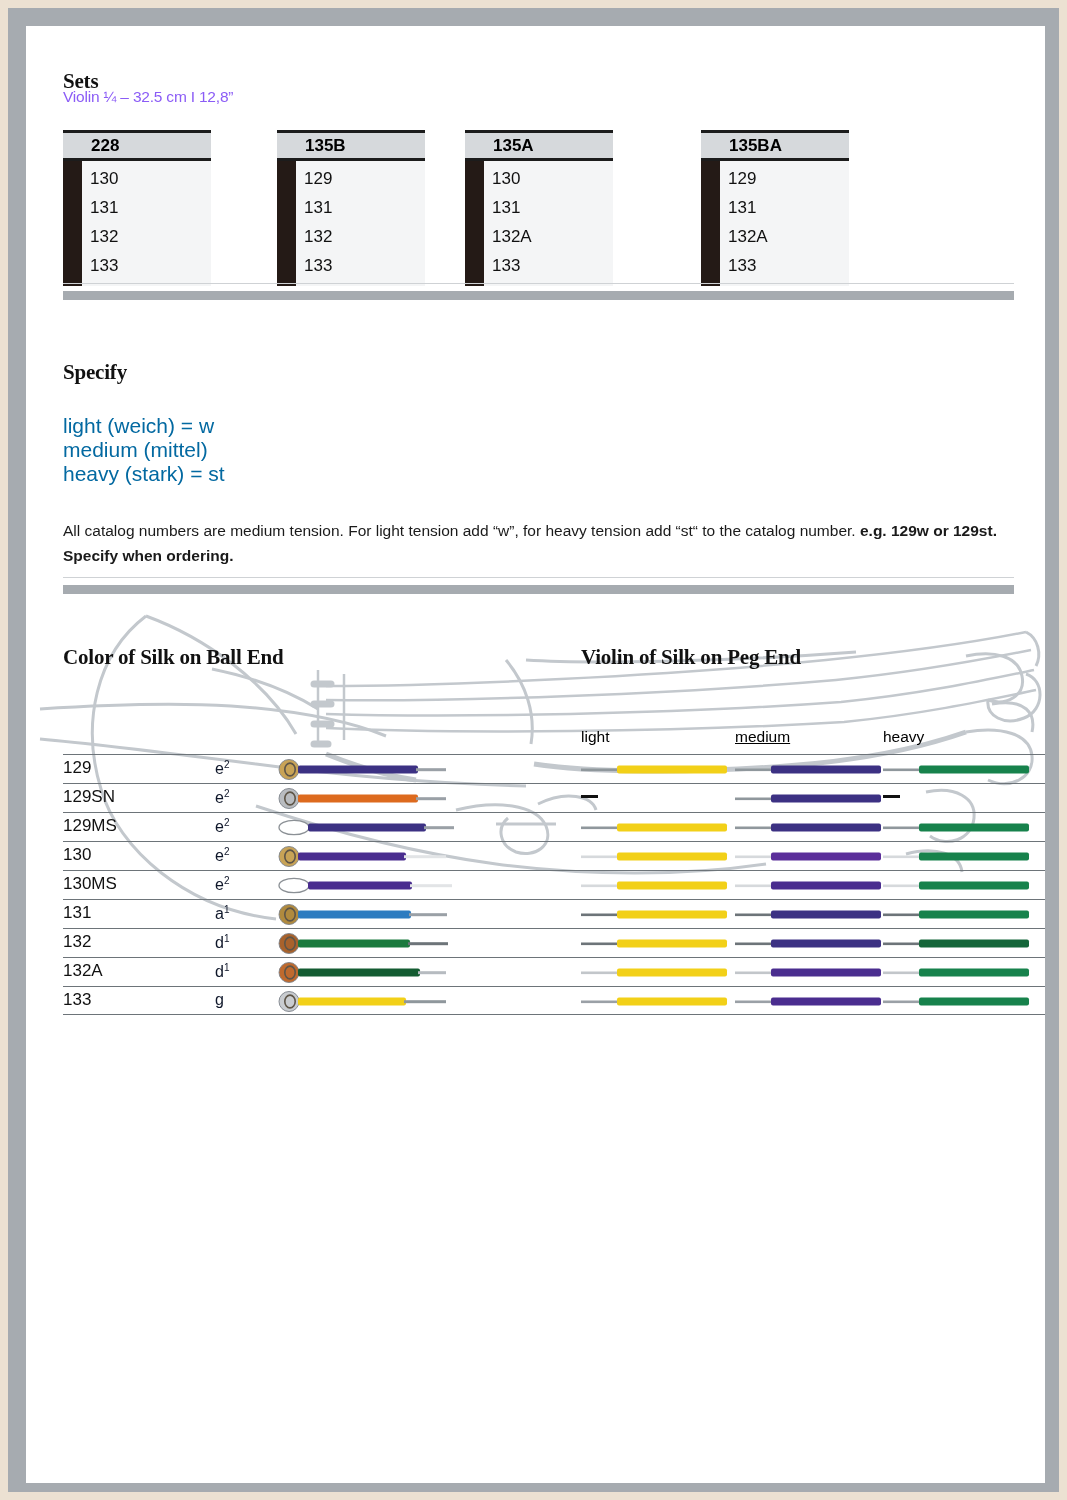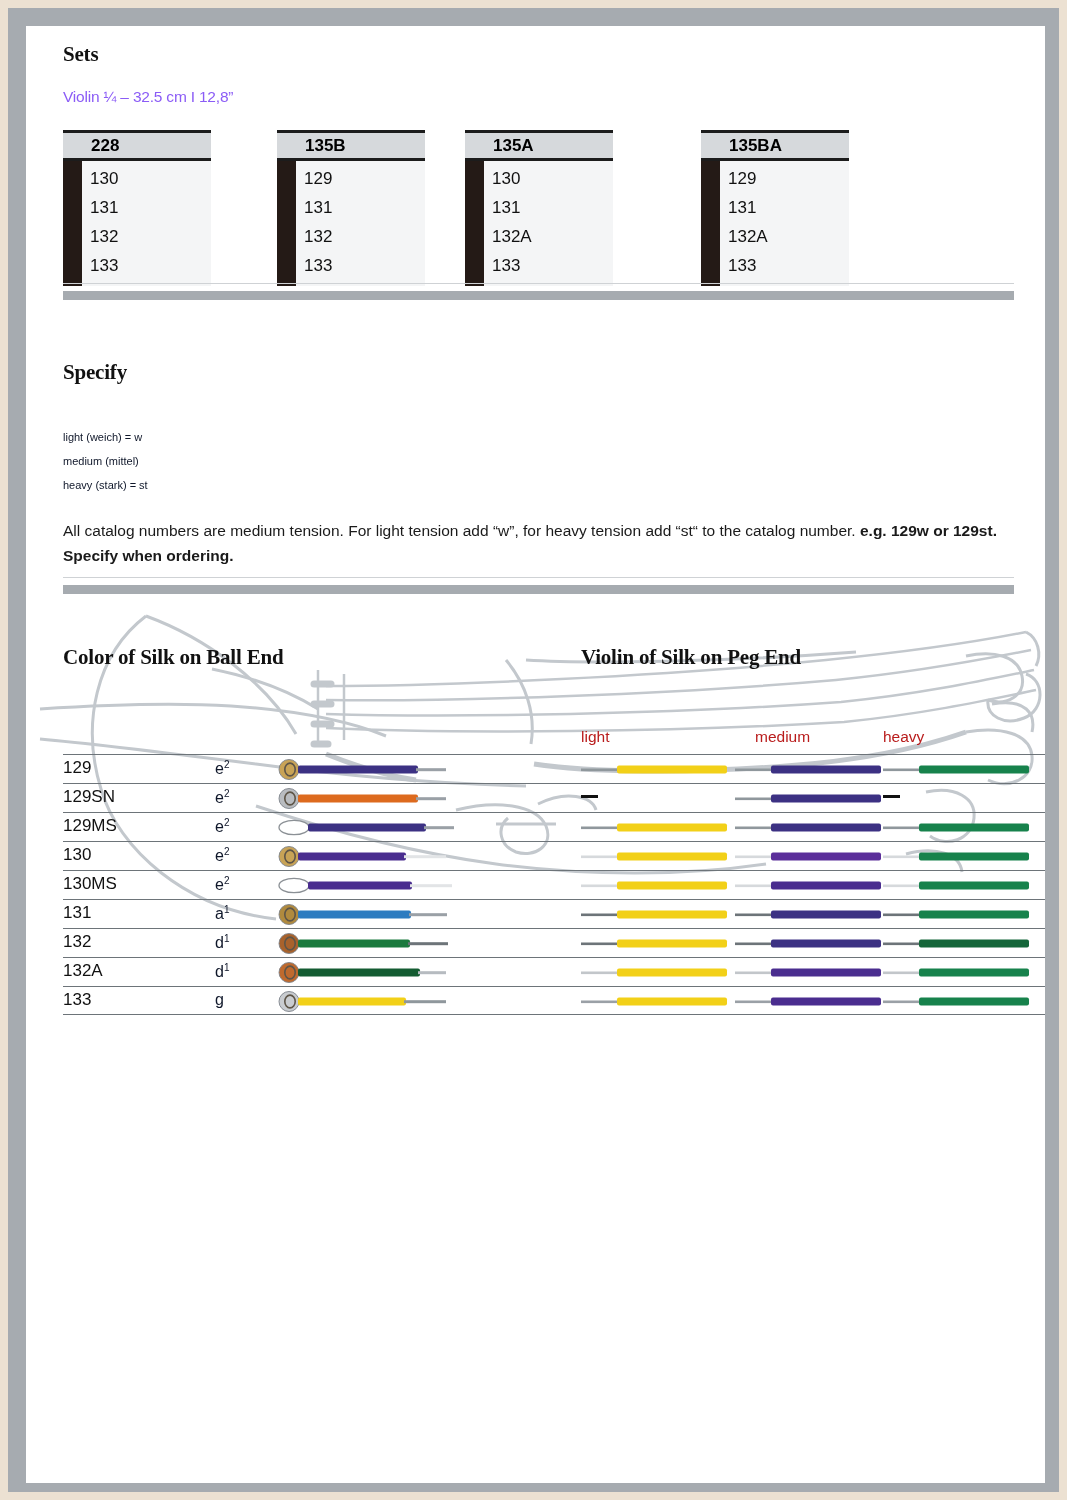--- a/index.html
+++ b/index.html
@@ -41,21 +41,21 @@
   .content { position: relative; z-index: 5; }
 
   h2.sec-title {
     font-family: "Liberation Serif", serif;
     font-weight: bold;
     font-size: 21px;
     letter-spacing: -0.2px;
     color: #111;
   }
 
-  #sets-title { position: absolute; left: 37px; top: 16px; }
+  #sets-title { position: absolute; left: 37px; top: 43px; }
   #sets-sub {
     position: absolute; left: 37px; top: 62px;
     font-size: 15.5px; color: #8b5cf6; letter-spacing: -0.2px;
   }
 
   
   .sets-row { position: absolute; left: 37px; top: 104px; width: 950px; }
   .set-table {
     position: absolute;
     width: 148px;
@@ -104,22 +104,22 @@
   .rule-thin {
     position: absolute;
     left: 37px;
     width: 951px;
     height: 1px;
     background: #cfd2d5;
   }
 
   #tensions-title { position: absolute; left: 37px; top: 334px; }
   #tension-list {
-    position: absolute; left: 37px; top: 399px;
-    font-size: 11px; line-height: 24px; color: #0f172a;
+    position: absolute; left: 37px; top: 388px;
+    font-size: 21px; line-height: 24px; color: #0369a1;
   }
   #tension-note {
     position: absolute; left: 37px; top: 492px;
     width: 945px;
     font-size: 15.5px; line-height: 25px; color: #1a1a1a;
   }
   #tension-note b { font-weight: bold; }
 
   #silk-ball-title { position: absolute; left: 37px; top: 619px; }
   #silk-peg-title  { position: absolute; left: 555px; top: 619px; }
@@ -130,25 +130,25 @@
     left: 37px; top: 702px;
     width: 985px;
   }
   .silk-colhead {
     position: relative;
     height: 26px;
   }
   .silk-colhead span {
     position: absolute;
     font-size: 15.5px;
-    color: #b91c1c;
+    color: #000000;
     top: 0;
   }
   .ch-light  { left: 518px; }
-  .ch-medium { left: 692px; }
+  .ch-medium { left: 672px; text-decoration: underline; }
   .ch-heavy  { left: 820px; }
 
   .srow {
     position: relative;
     height: 29px;
     border-top: 1.5px solid #6d7479;
   }
   .srow.last { border-bottom: 1.5px solid #6d7479; }
 
   .s-code {

